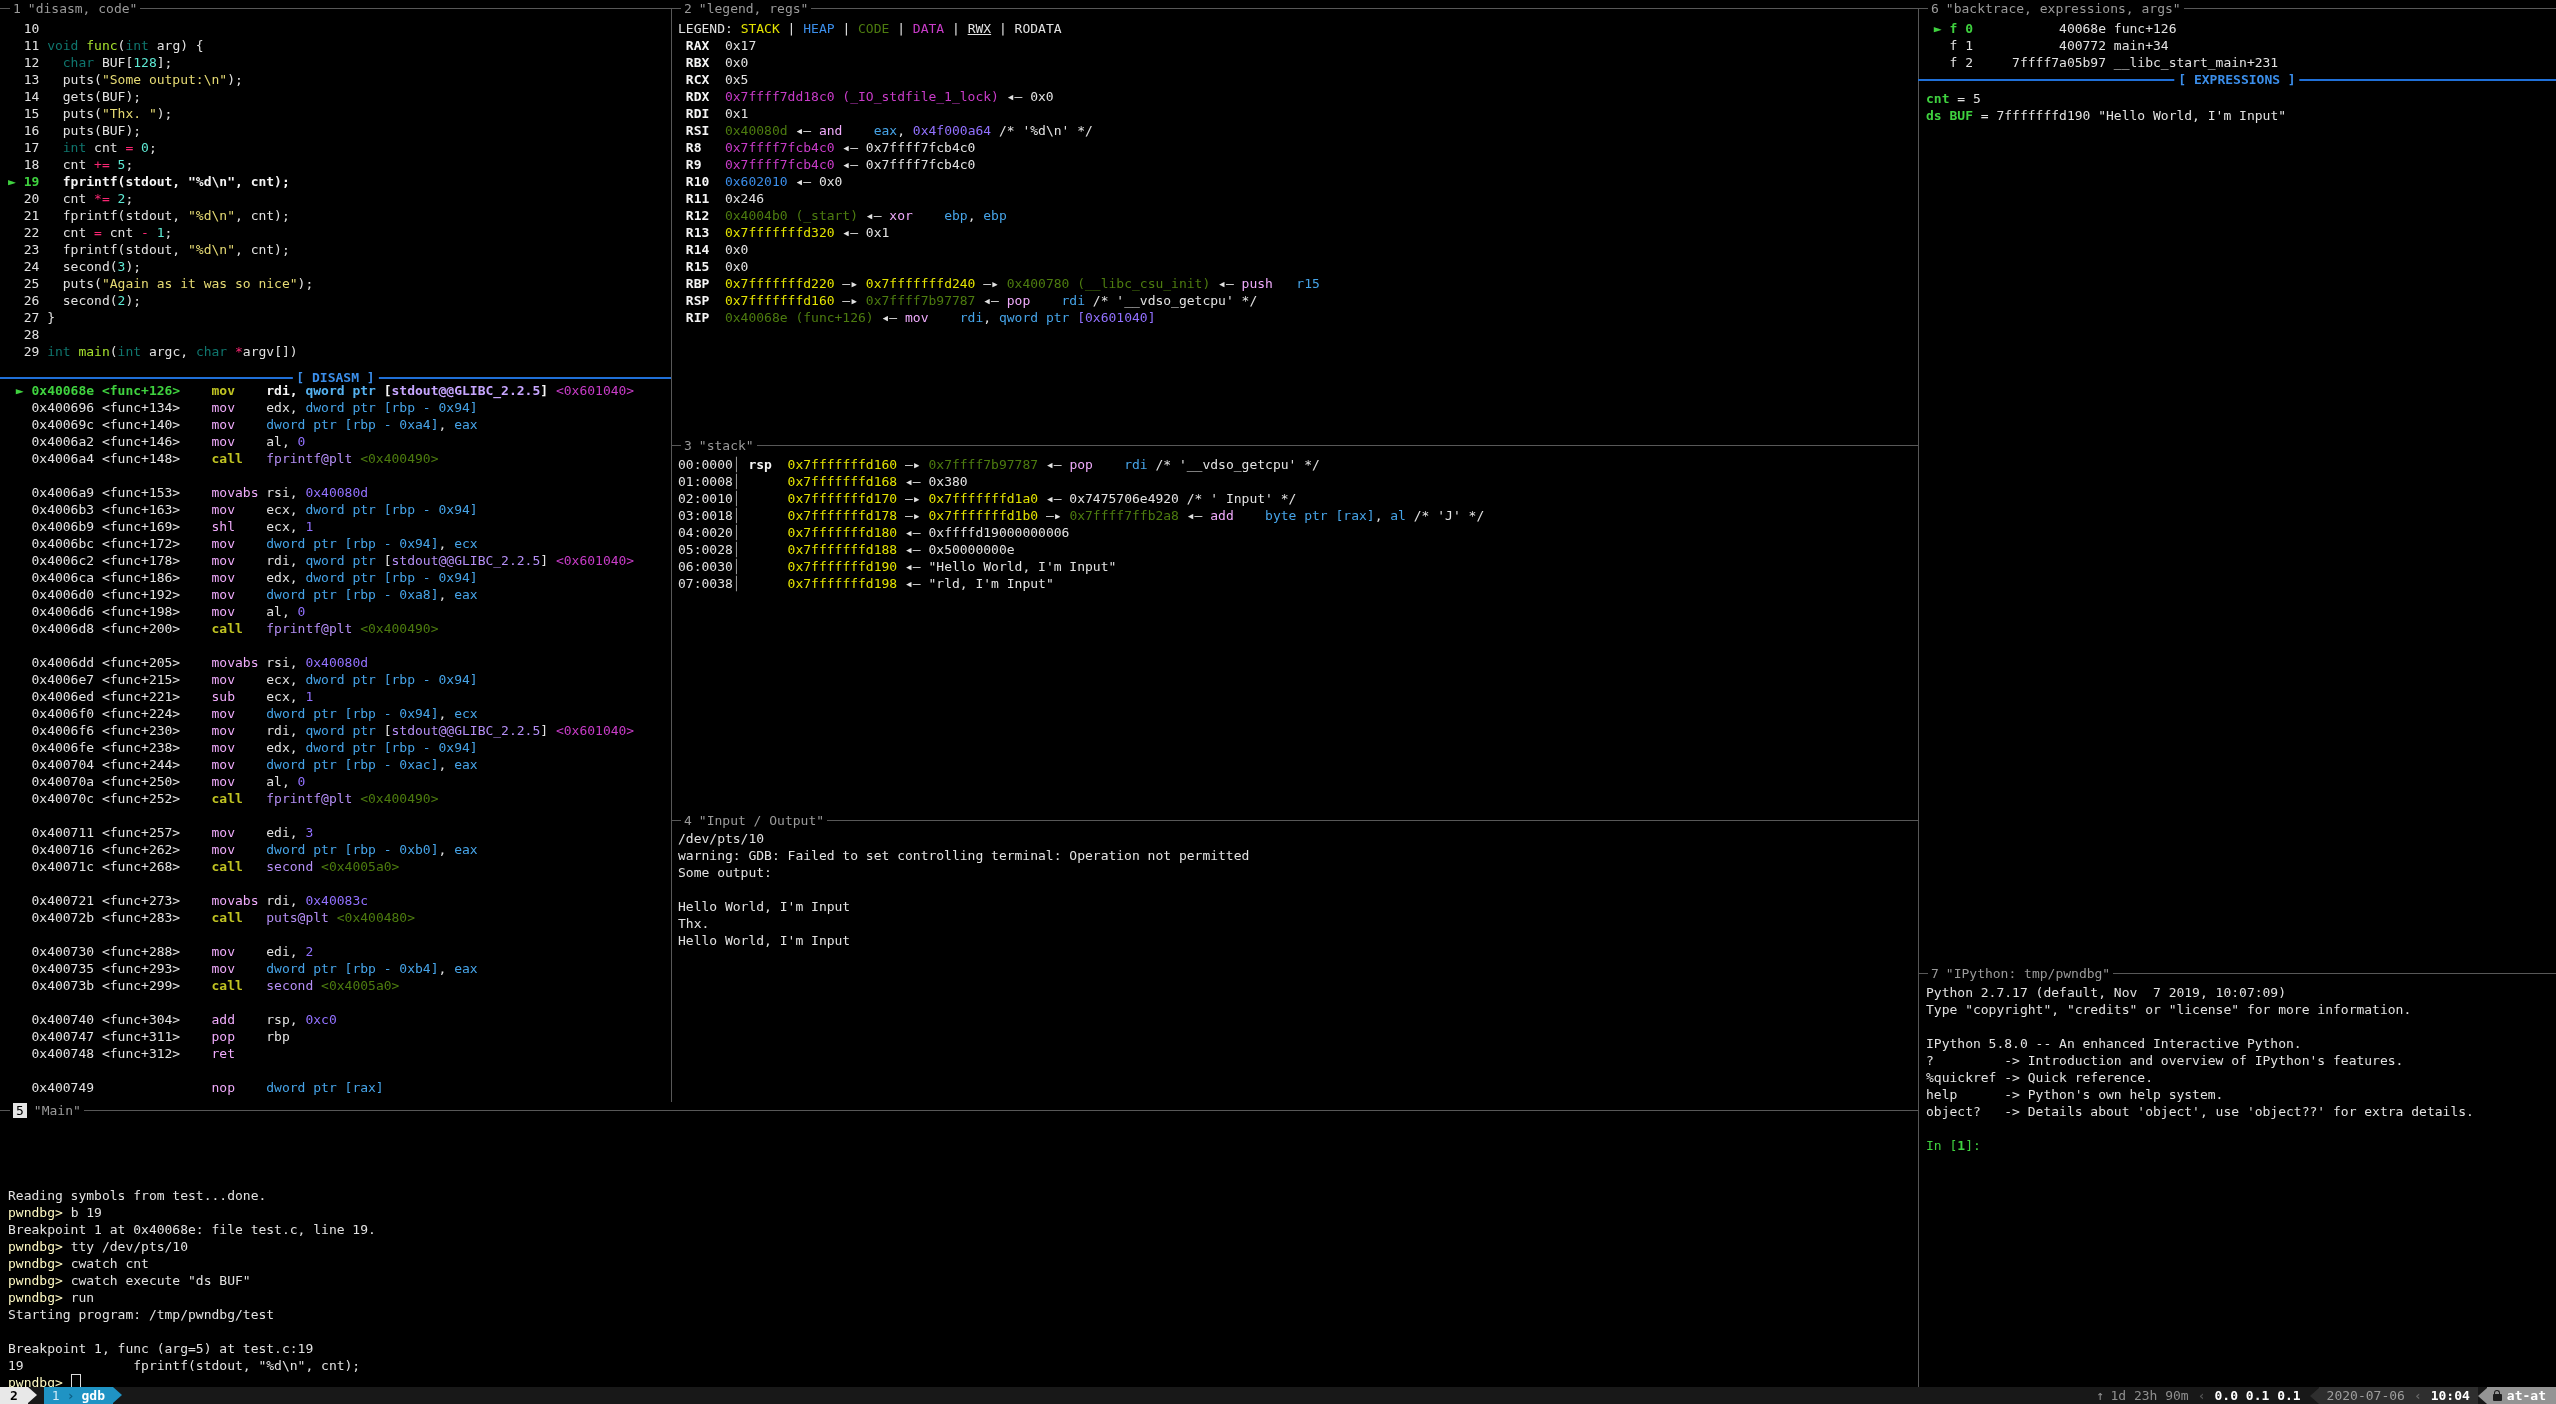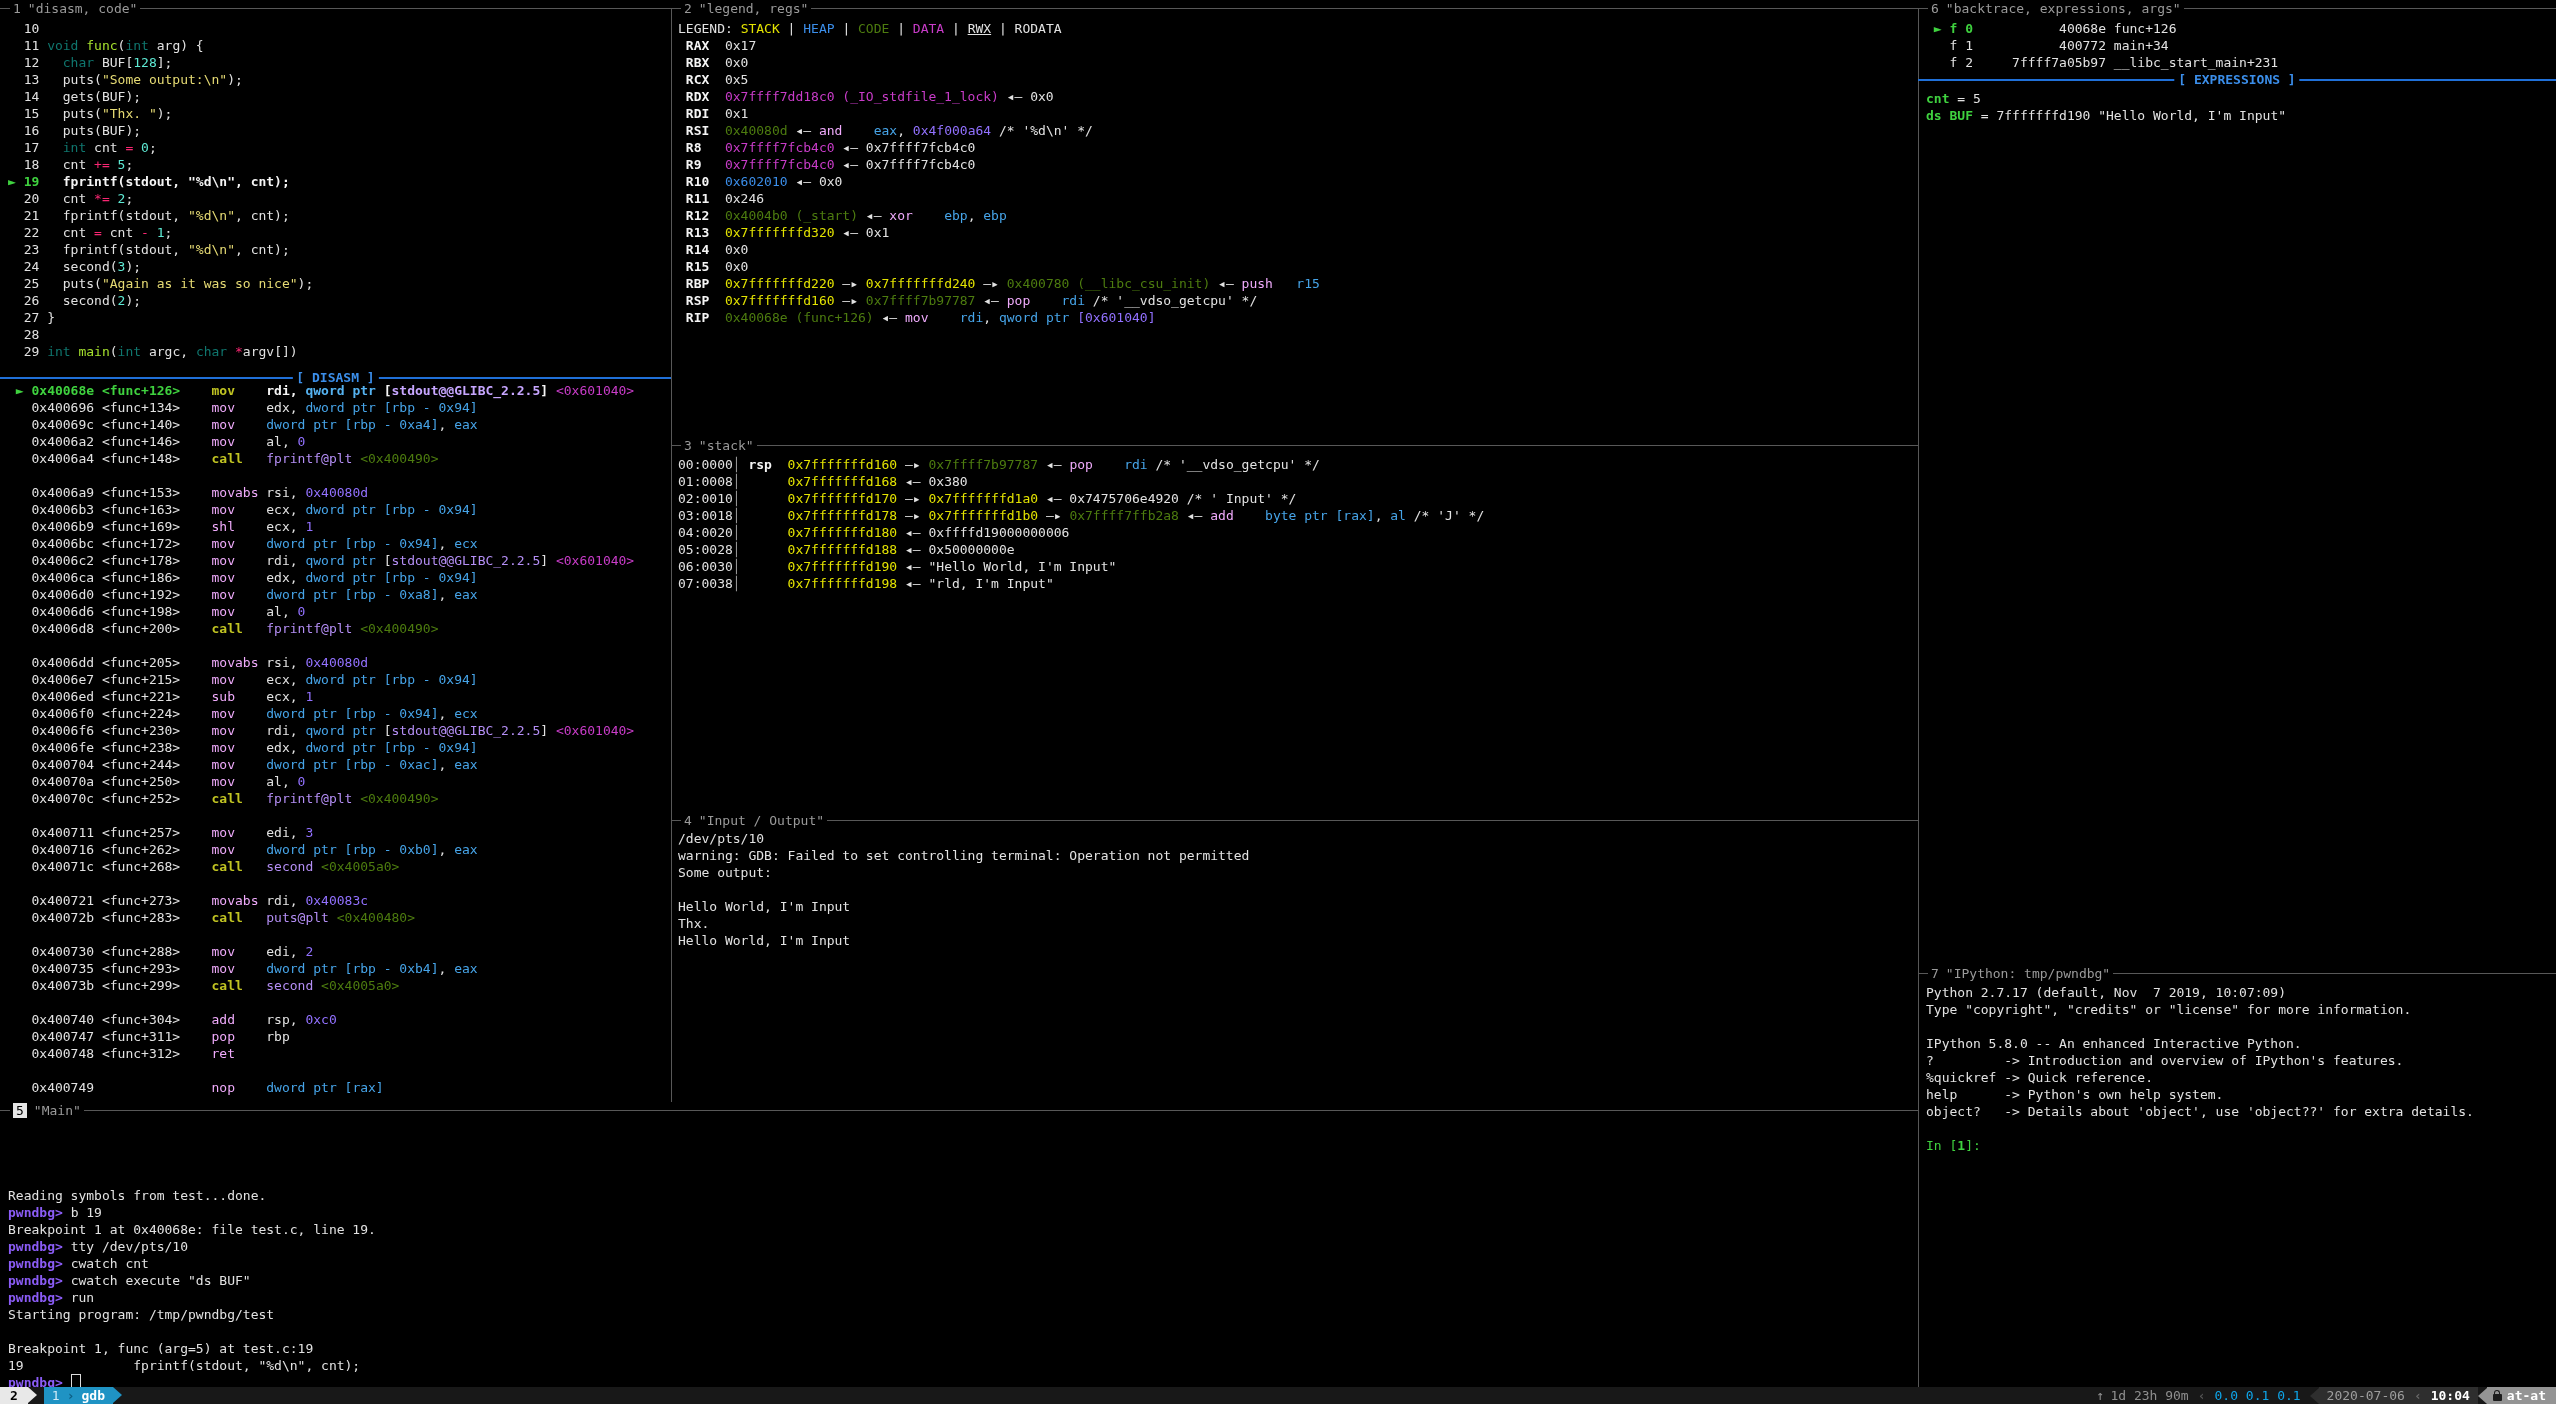--- a/index.html
+++ b/index.html
@@ -23,21 +23,21 @@
   .t-cynb{color:#55b2f0;font-weight:bold}
   .t-lav{color:#b48ef5}
   .t-lavb{color:#c7a6ff;font-weight:bold}
   .t-vio{color:#9271ff}
   .t-kw{color:#0f766e}
   .t-fn{color:#a6e22e}
   .t-str{color:#e6db74}
   .t-num{color:#5eead4}
   .t-op{color:#f92672}
   .t-ul{color:#e2e2e2;text-decoration:underline}
-  .t-pr{color:#8b5cf6;font-weight:bold}
+  .t-pr{color:#fef9c3;font-weight:normal}
   .cursor{display:inline-block;width:8px;height:13px;border:1px solid #dcdcdc;vertical-align:-2px}
   
   .phdr{position:absolute;height:17px;}
   .phdr::before{content:'';position:absolute;left:0;right:0;top:8px;height:1px;background:#585858}
   .plabel{position:absolute;left:10px;top:0;background:#000;padding:0 3px;color:#9a9a9a;white-space:pre}
   .pnum{margin-right:7px}
   .pnum.active{background:#e6e6e6;color:#000;padding:0 3px;margin-right:7px}
   .vline{position:absolute;width:1px;background:#585858}
   .bdiv{position:absolute;height:17px}
   .bdiv::before{content:'';position:absolute;left:0;right:0;top:8px;height:2px;background:#2070d8}
@@ -52,21 +52,21 @@
   .sb-gap{width:7px}
   .seg-win{background:#1f93c4;padding:0 8px}
   .win-idx{color:#cdeaf6}
   .win-sep{color:#0d5d80;font-weight:bold;padding:0 7px}
   .win-name{color:#fff;font-weight:bold}
   .arr-blue{border-left:9px solid #1f93c4}
   .sb-right{align-items:center}
   .up-arrow{color:#8f8f8f;margin-right:6px}
   .sb-dim{color:#8f8f8f}
   .thin-sep{color:#555;margin:0 9px;font-weight:bold}
-  .sb-load{color:#0ea5e9;font-weight:normal}
+  .sb-load{color:#ffffff;font-weight:bold}
   .arrL{width:0;height:0;border-top:8.5px solid transparent;border-bottom:8.5px solid transparent;margin-left:9px}
   .arrL-date{border-right:9px solid #2e2e2e}
   .seg-date{background:#2e2e2e;color:#9e9e9e;padding:0 8px;height:17px}
   .thin-sep2{color:#6a6a6a;margin:0 9px;font-weight:bold}
   .sb-time{color:#fff;font-weight:bold}
   .arrL-host{border-right:9px solid #949494;margin-left:0}
   .seg-host{background:#949494;color:#fff;font-weight:bold;padding:0 10px 0 6px;height:17px}
   .lock{position:relative;width:9px;height:7px;background:#1c1c1c;display:inline-block;margin-right:5px;margin-top:3px;border-radius:1px}
   .lock::before{content:'';position:absolute;top:-4px;left:1.5px;width:4px;height:4px;border:1.5px solid #1c1c1c;border-bottom:none;border-radius:3px 3px 0 0}
 </style>

